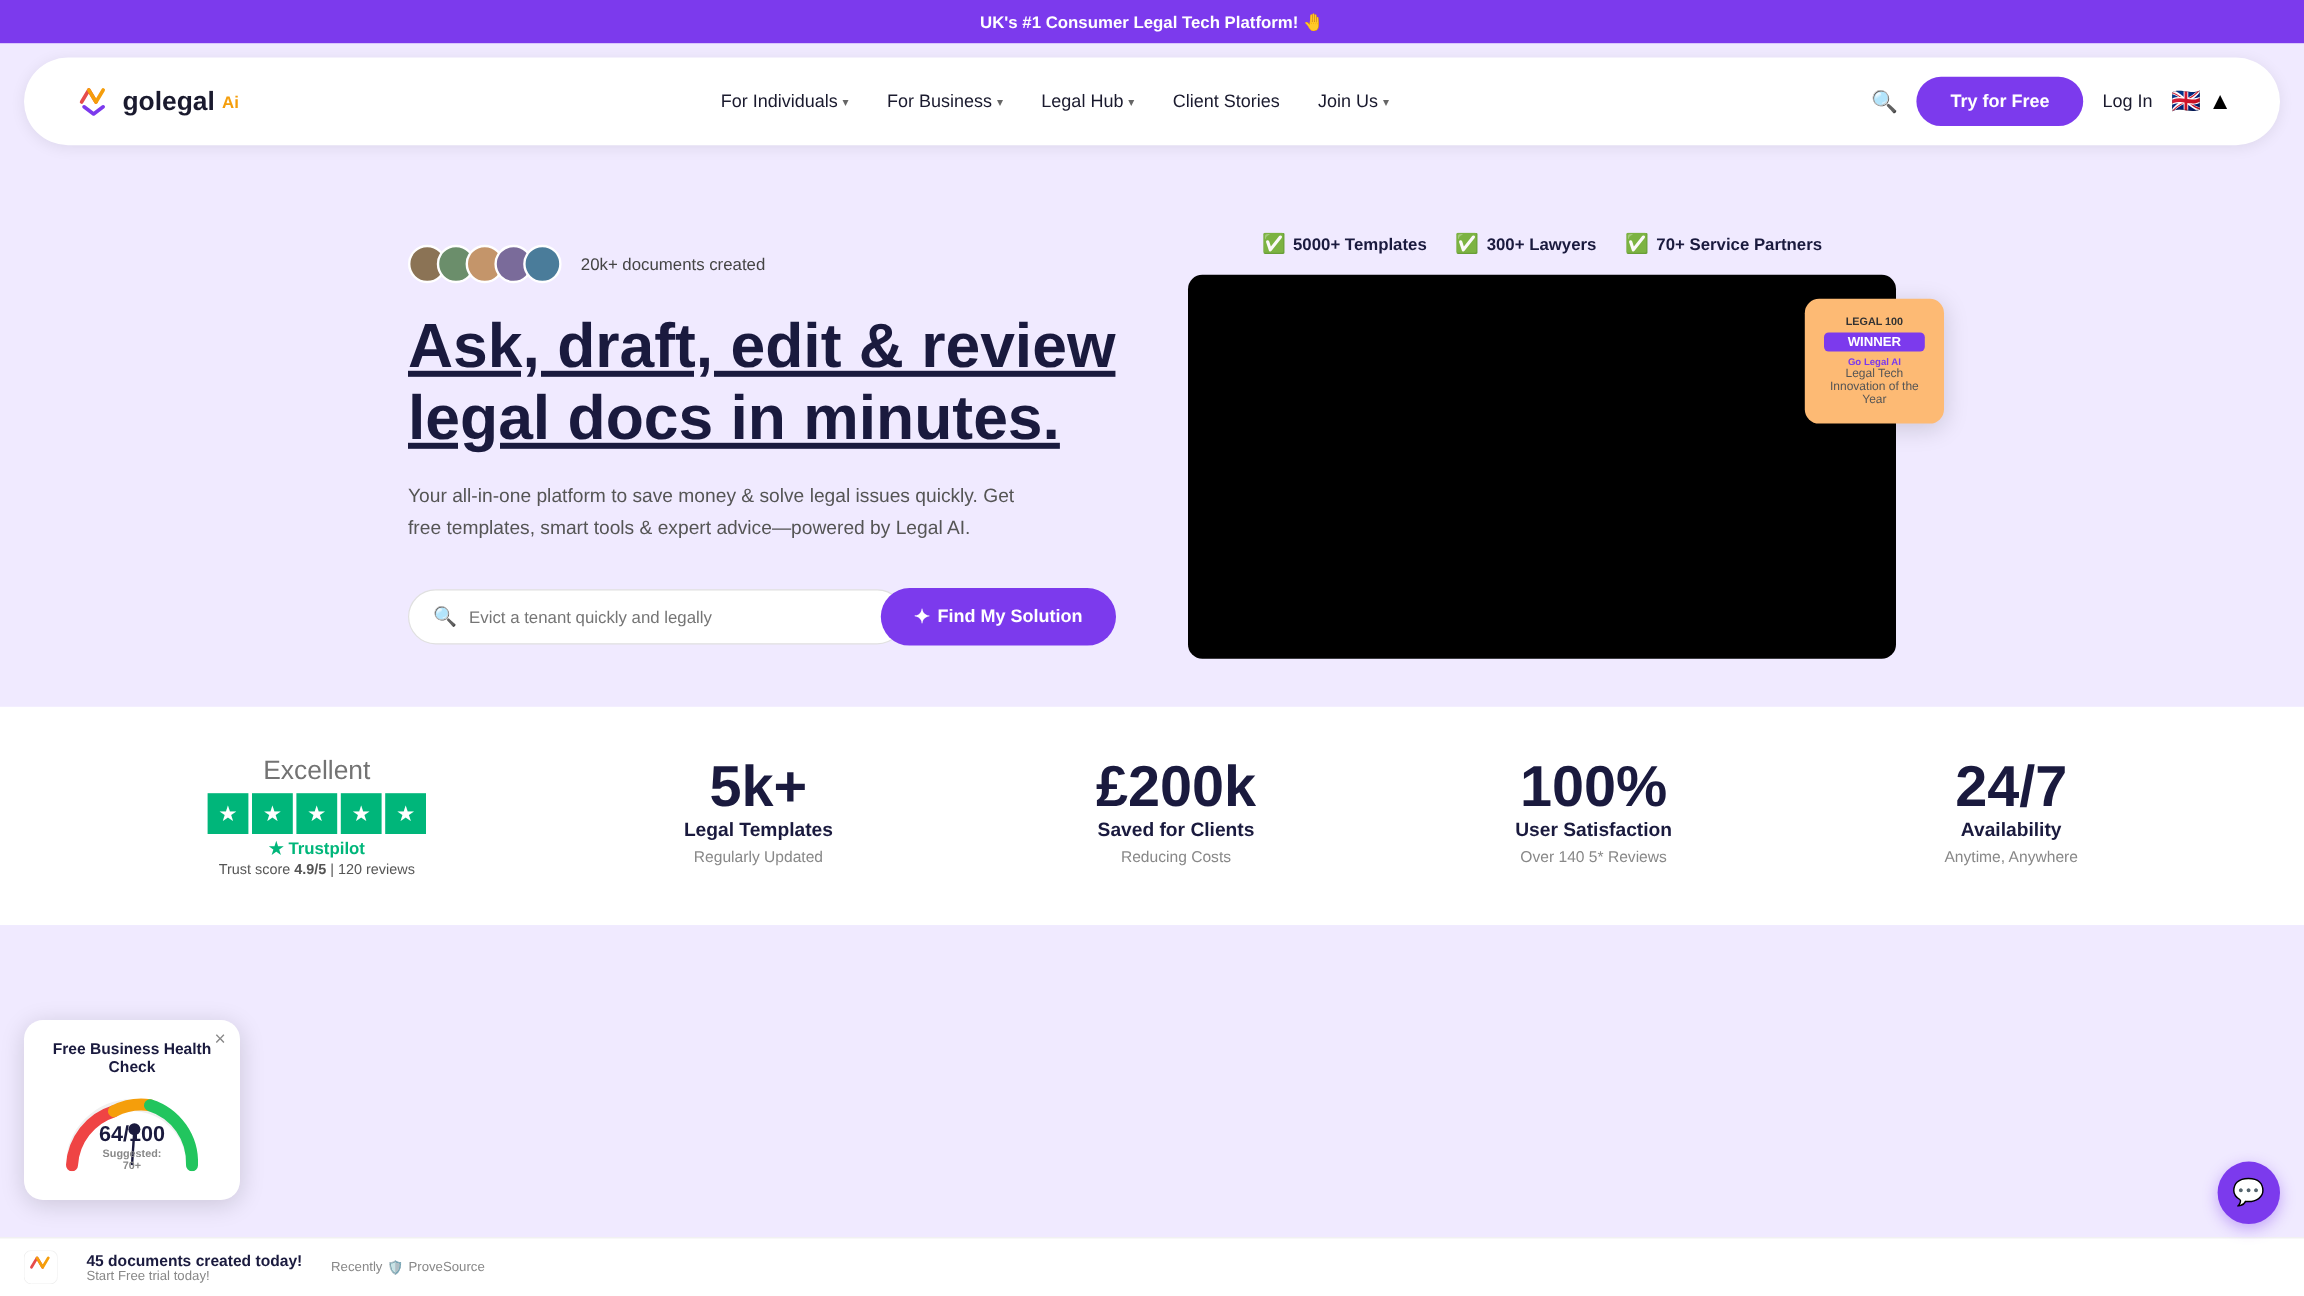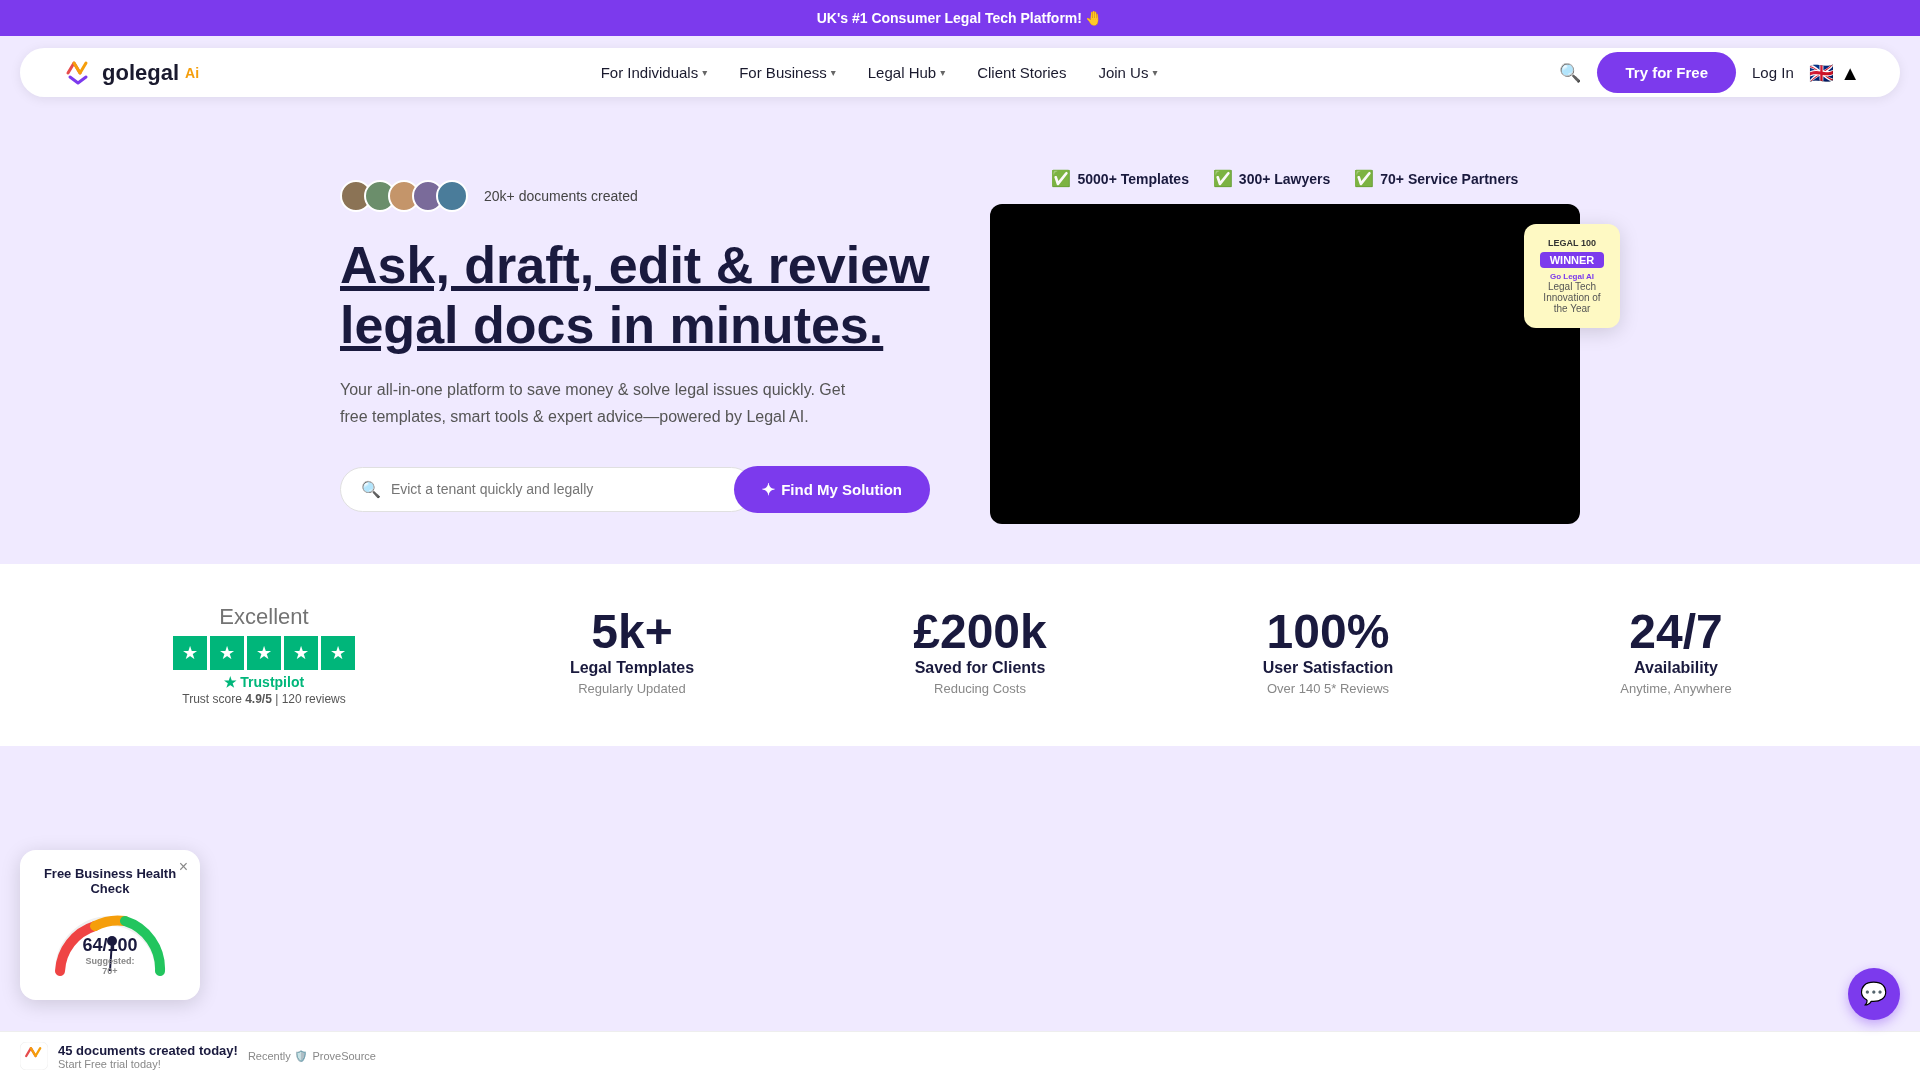--- a/index.html
+++ b/index.html
@@ -11,21 +11,21 @@
       color: white;
       text-align: center;
       padding: 10px;
       font-size: 14px;
       font-weight: 700;
     }
 
     
     .nav-wrapper {
       background: white;
-      padding: 4px 40px;
+      padding: 16px 40px;
       margin: 12px 20px;
       border-radius: 50px;
       display: flex;
       align-items: center;
       justify-content: space-between;
       box-shadow: 0 2px 12px rgba(0,0,0,0.08);
     }
     .nav-logo {
       display: flex;
       align-items: center;
@@ -223,25 +223,25 @@
     .video-black {
       width: 100%;
       height: 320px;
       background: #000;
       border-radius: 12px;
     }
     .winner-badge {
       position: absolute;
       top: 20px;
       right: -40px;
-      background: #fef9c3;
+      background: #fdba74;
       border-radius: 12px;
       padding: 14px 16px;
       box-shadow: 0 4px 20px rgba(0,0,0,0.15);
-      width: 96px;
+      width: 116px;
       text-align: center;
       font-size: 10px;
     }
     .winner-badge .winner-label {
       background: #7c3aed;
       color: white;
       font-weight: 700;
       font-size: 11px;
       padding: 2px 6px;
       border-radius: 4px;
@@ -415,21 +415,21 @@
     .notification-bar {
       position: fixed;
       bottom: 0;
       left: 0;
       right: 0;
       background: white;
       border-top: 1px solid #eee;
       padding: 10px 20px;
       display: flex;
       align-items: center;
-      gap: 10px;
+      gap: 24px;
       font-size: 13px;
       z-index: 50;
     }
     .notif-text strong { color: #1a1a3e; }
     .notif-text small { color: #888; display: block; font-size: 11px; }
     .provesource {
       display: flex;
       align-items: center;
       gap: 4px;
       color: #888;

